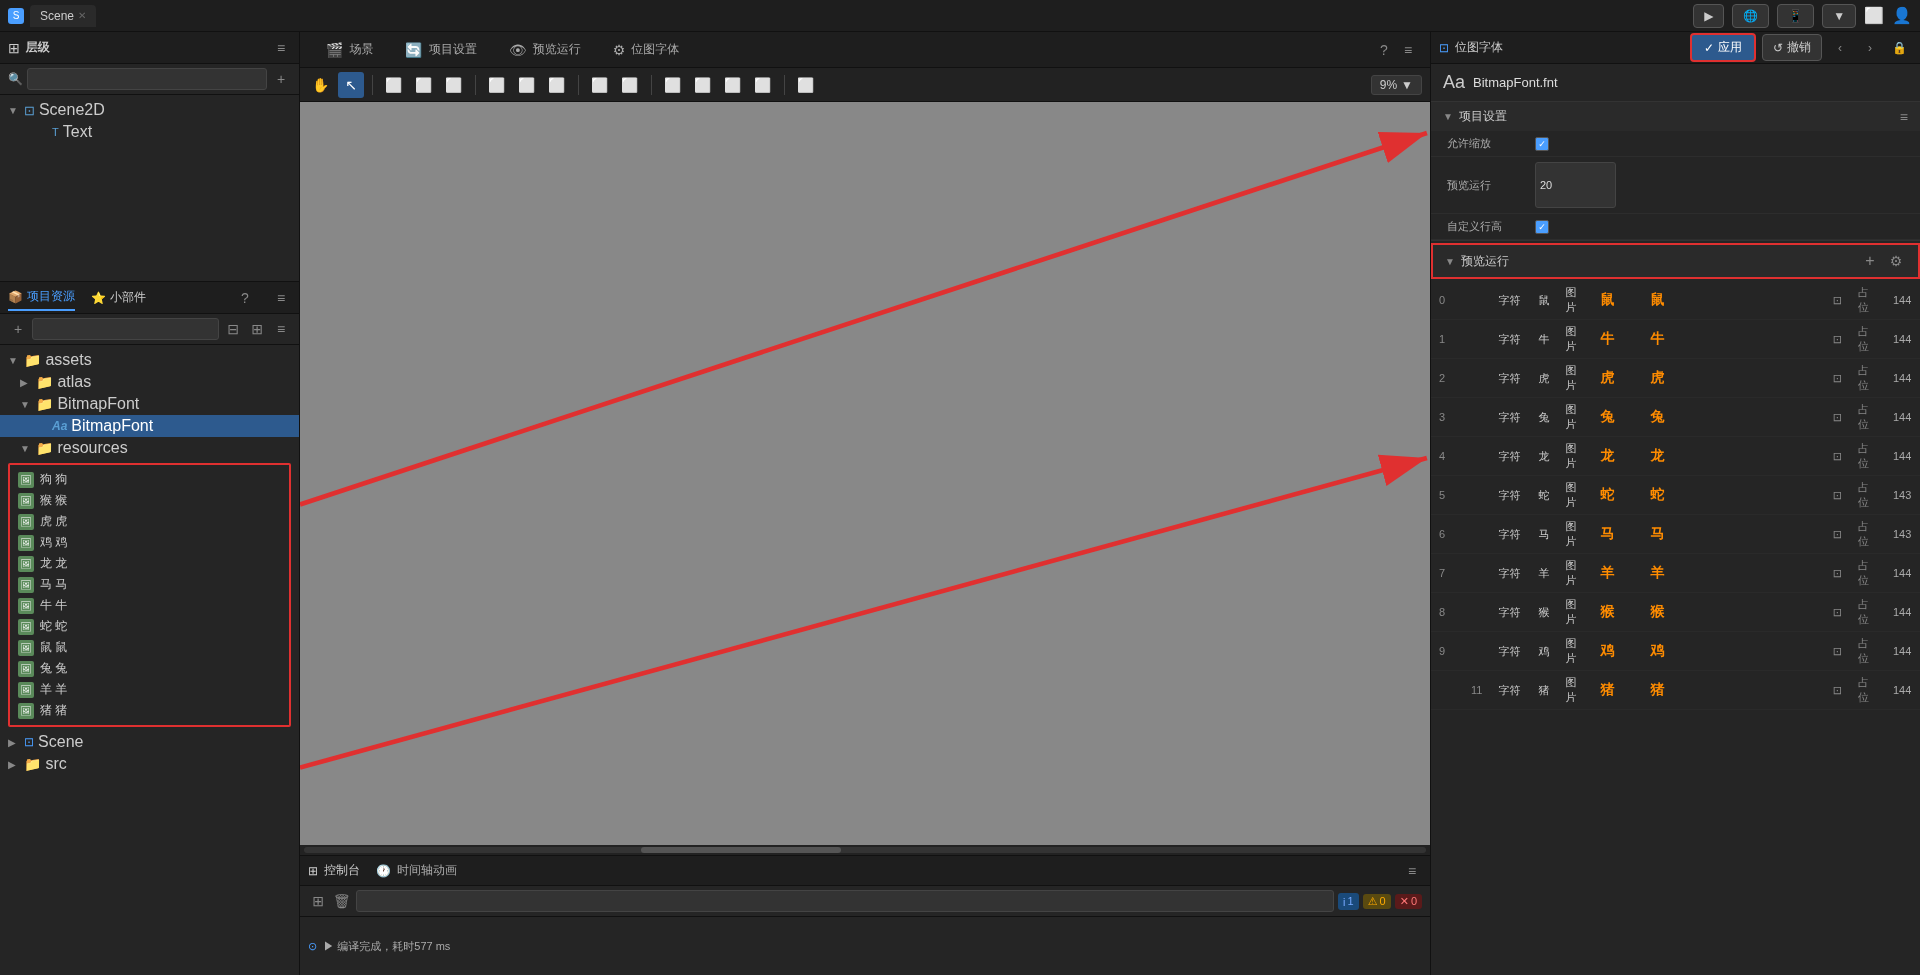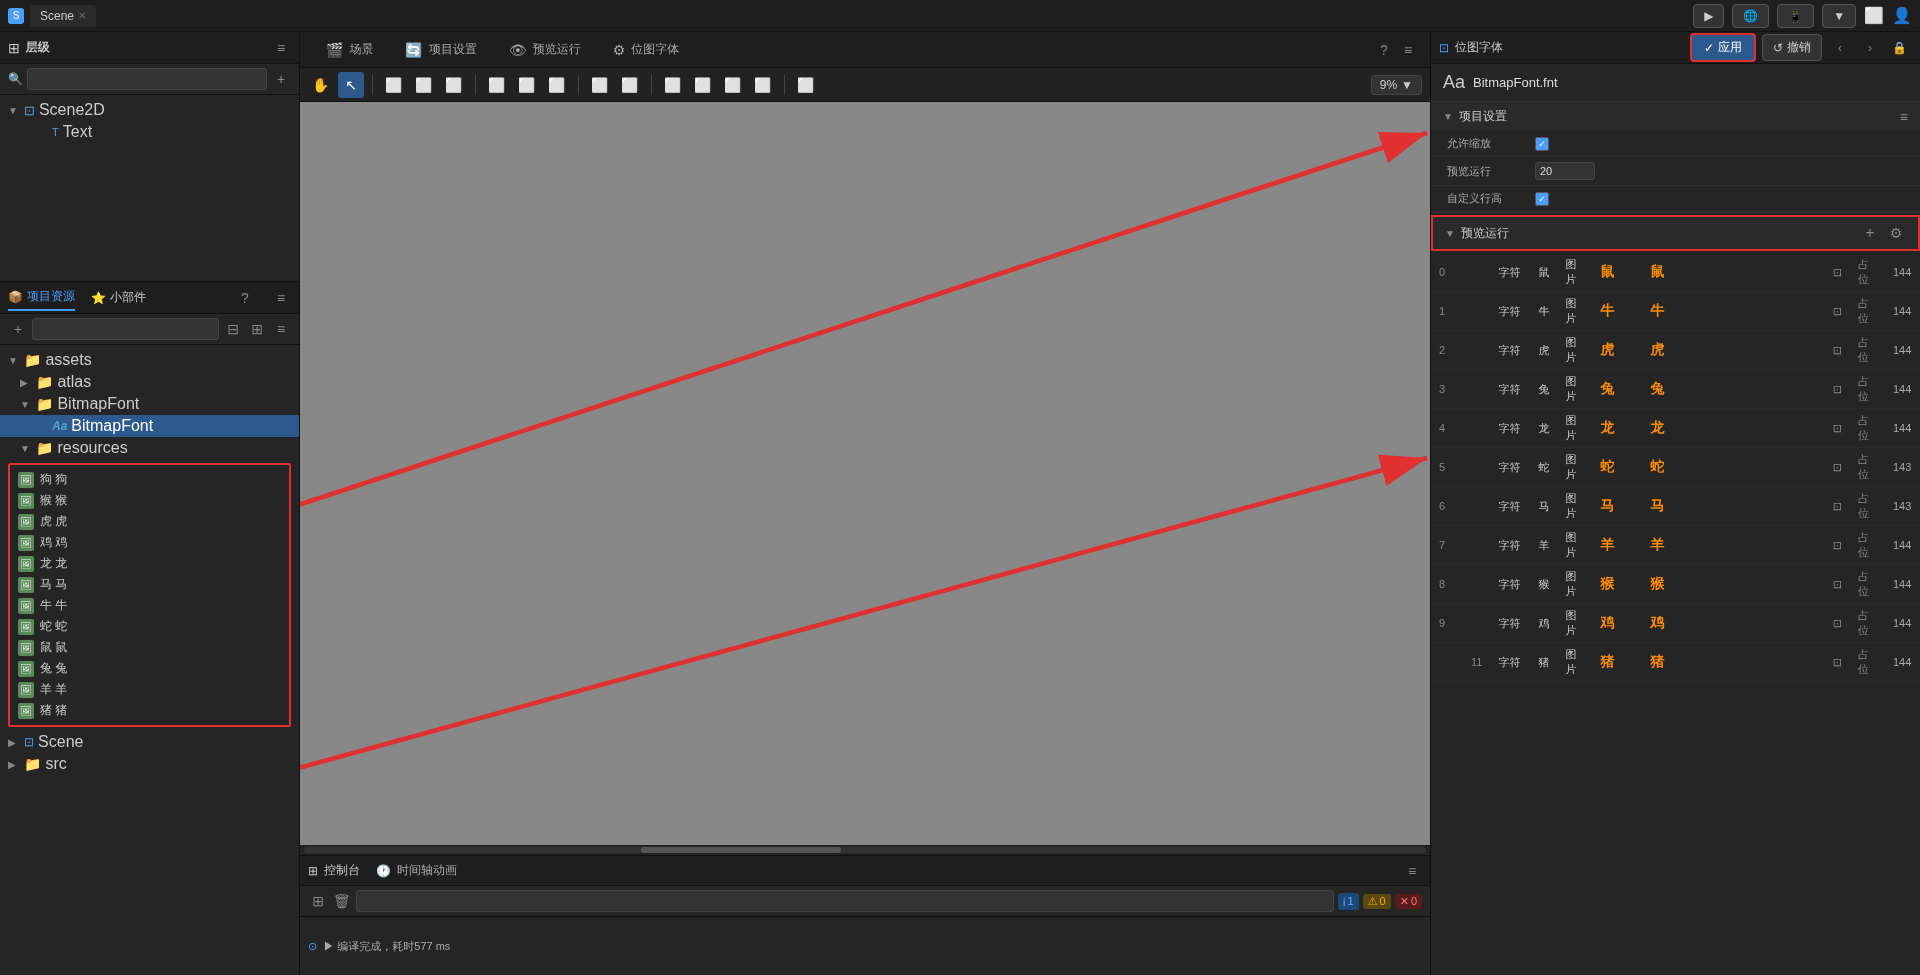--- a/index.html
+++ b/index.html
@@ -463,25 +463,25 @@
     .prop-checkbox {
       width: 14px; height: 14px;
       background: #4a9eff;
       border: 1px solid #555;
       border-radius: 2px;
       display: flex; align-items: center; justify-content: center;
       color: white;
       font-size: 9px;
     }
     .prop-input {
-      width: 60px;
+      width: 81px;
       background: #333;
       border: 1px solid #444;
       border-radius: 3px;
-      padding: 2px 4px;
+      padding: 16px 4px;
       color: #ddd;
       font-size: 11px;
     }
     .charset-add-btn {
       width: 20px; height: 20px;
       display: flex; align-items: center; justify-content: center;
       cursor: pointer;
       color: #888;
       font-size: 16px;
     }

